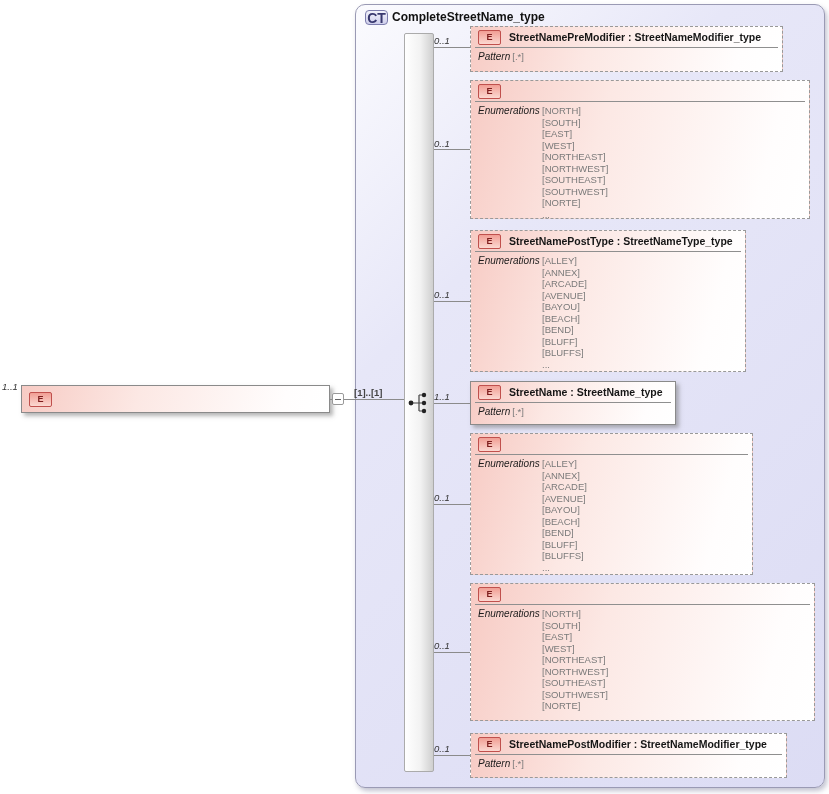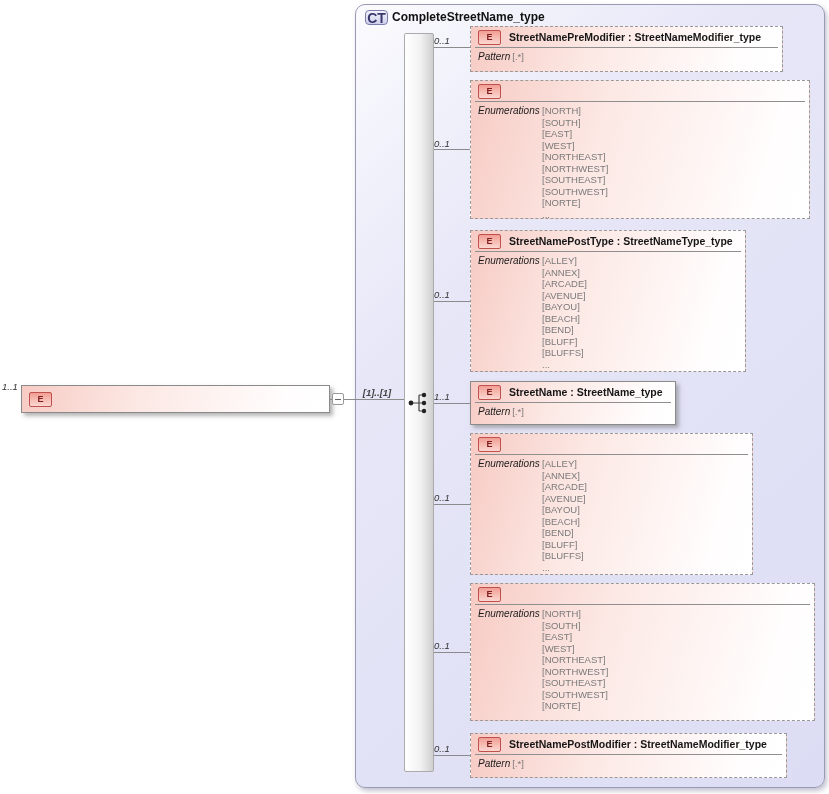--- a/index.html
+++ b/index.html
@@ -33,22 +33,22 @@
     background:linear-gradient(to right,#ffffff 0%,#f2f2f2 55%,#cfcfcf 100%);
     box-sizing:border-box;
   }
   
   .hline{position:absolute;height:0;border-top:1px solid #8b8b8b;}
   .card{
     position:absolute;font-size:9.5px;font-style:italic;color:#333;
     width:30px;text-align:left;white-space:nowrap;
   }
   .occur{
-    position:absolute;left:354px;top:387px;width:46px;text-align:center;
-    font-size:9.5px;font-style:italic;font-weight:bold;color:#444;white-space:nowrap;
+    position:absolute;left:354px;top:387px;width:46px;text-align:left;
+    font-size:9.5px;font-weight:bold;color:#444;white-space:nowrap;
   }
   .collapse-box{
     position:absolute;left:332px;top:393px;width:12px;height:12px;box-sizing:border-box;
     border:1px solid #999;border-radius:2px;background:#fff;
     display:flex;align-items:center;justify-content:center;
   }
   .collapse-box span{display:block;width:6px;height:0;border-top:1px solid #666;}
   .compositor{position:absolute;left:406px;top:391px;}
   
   .ebox{

